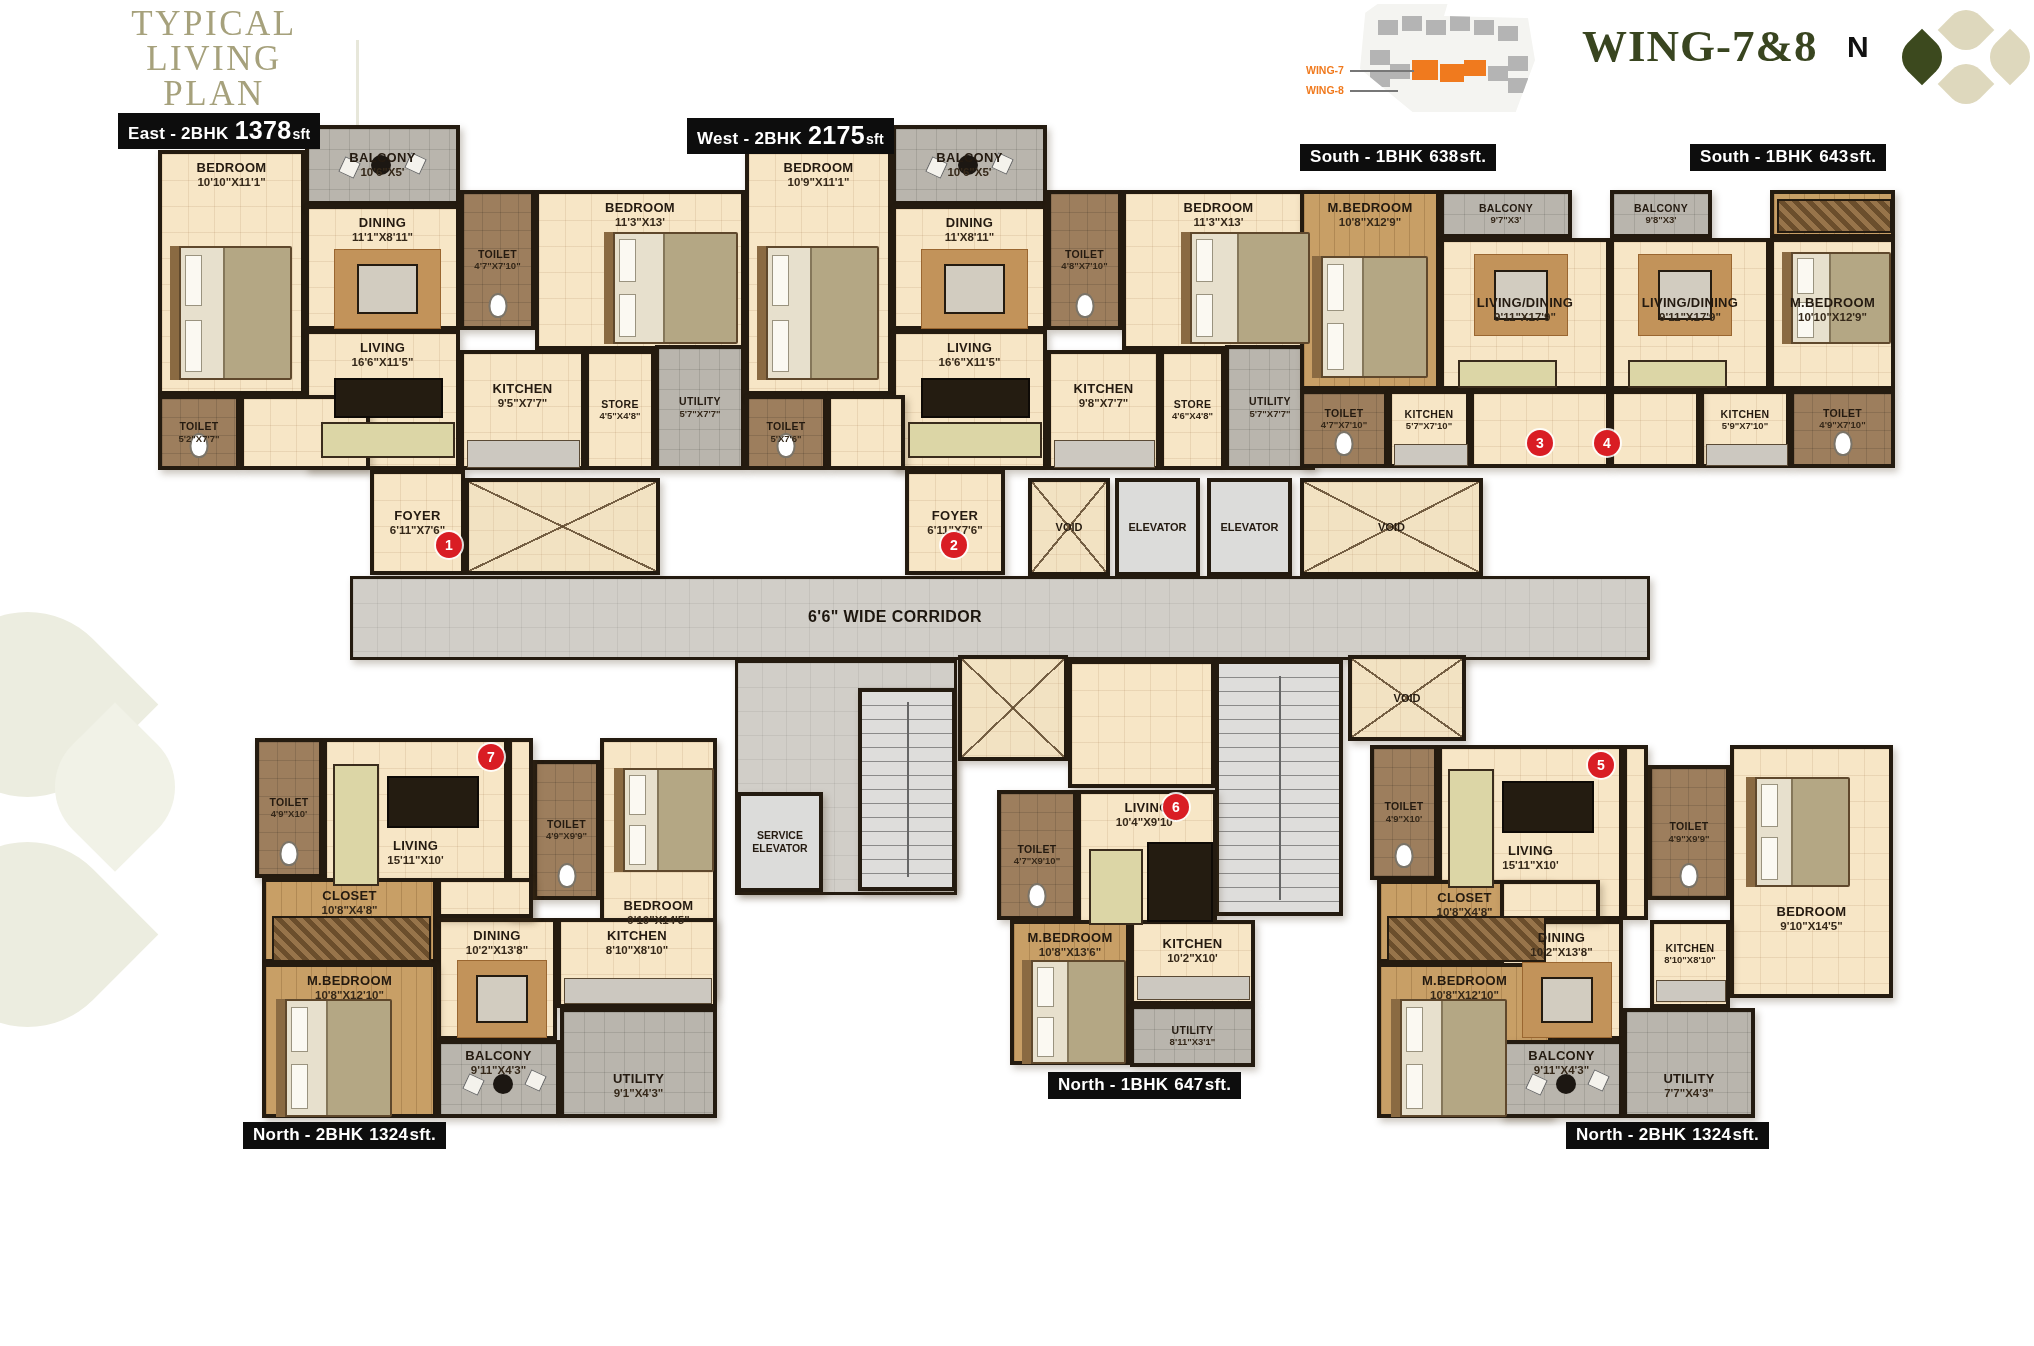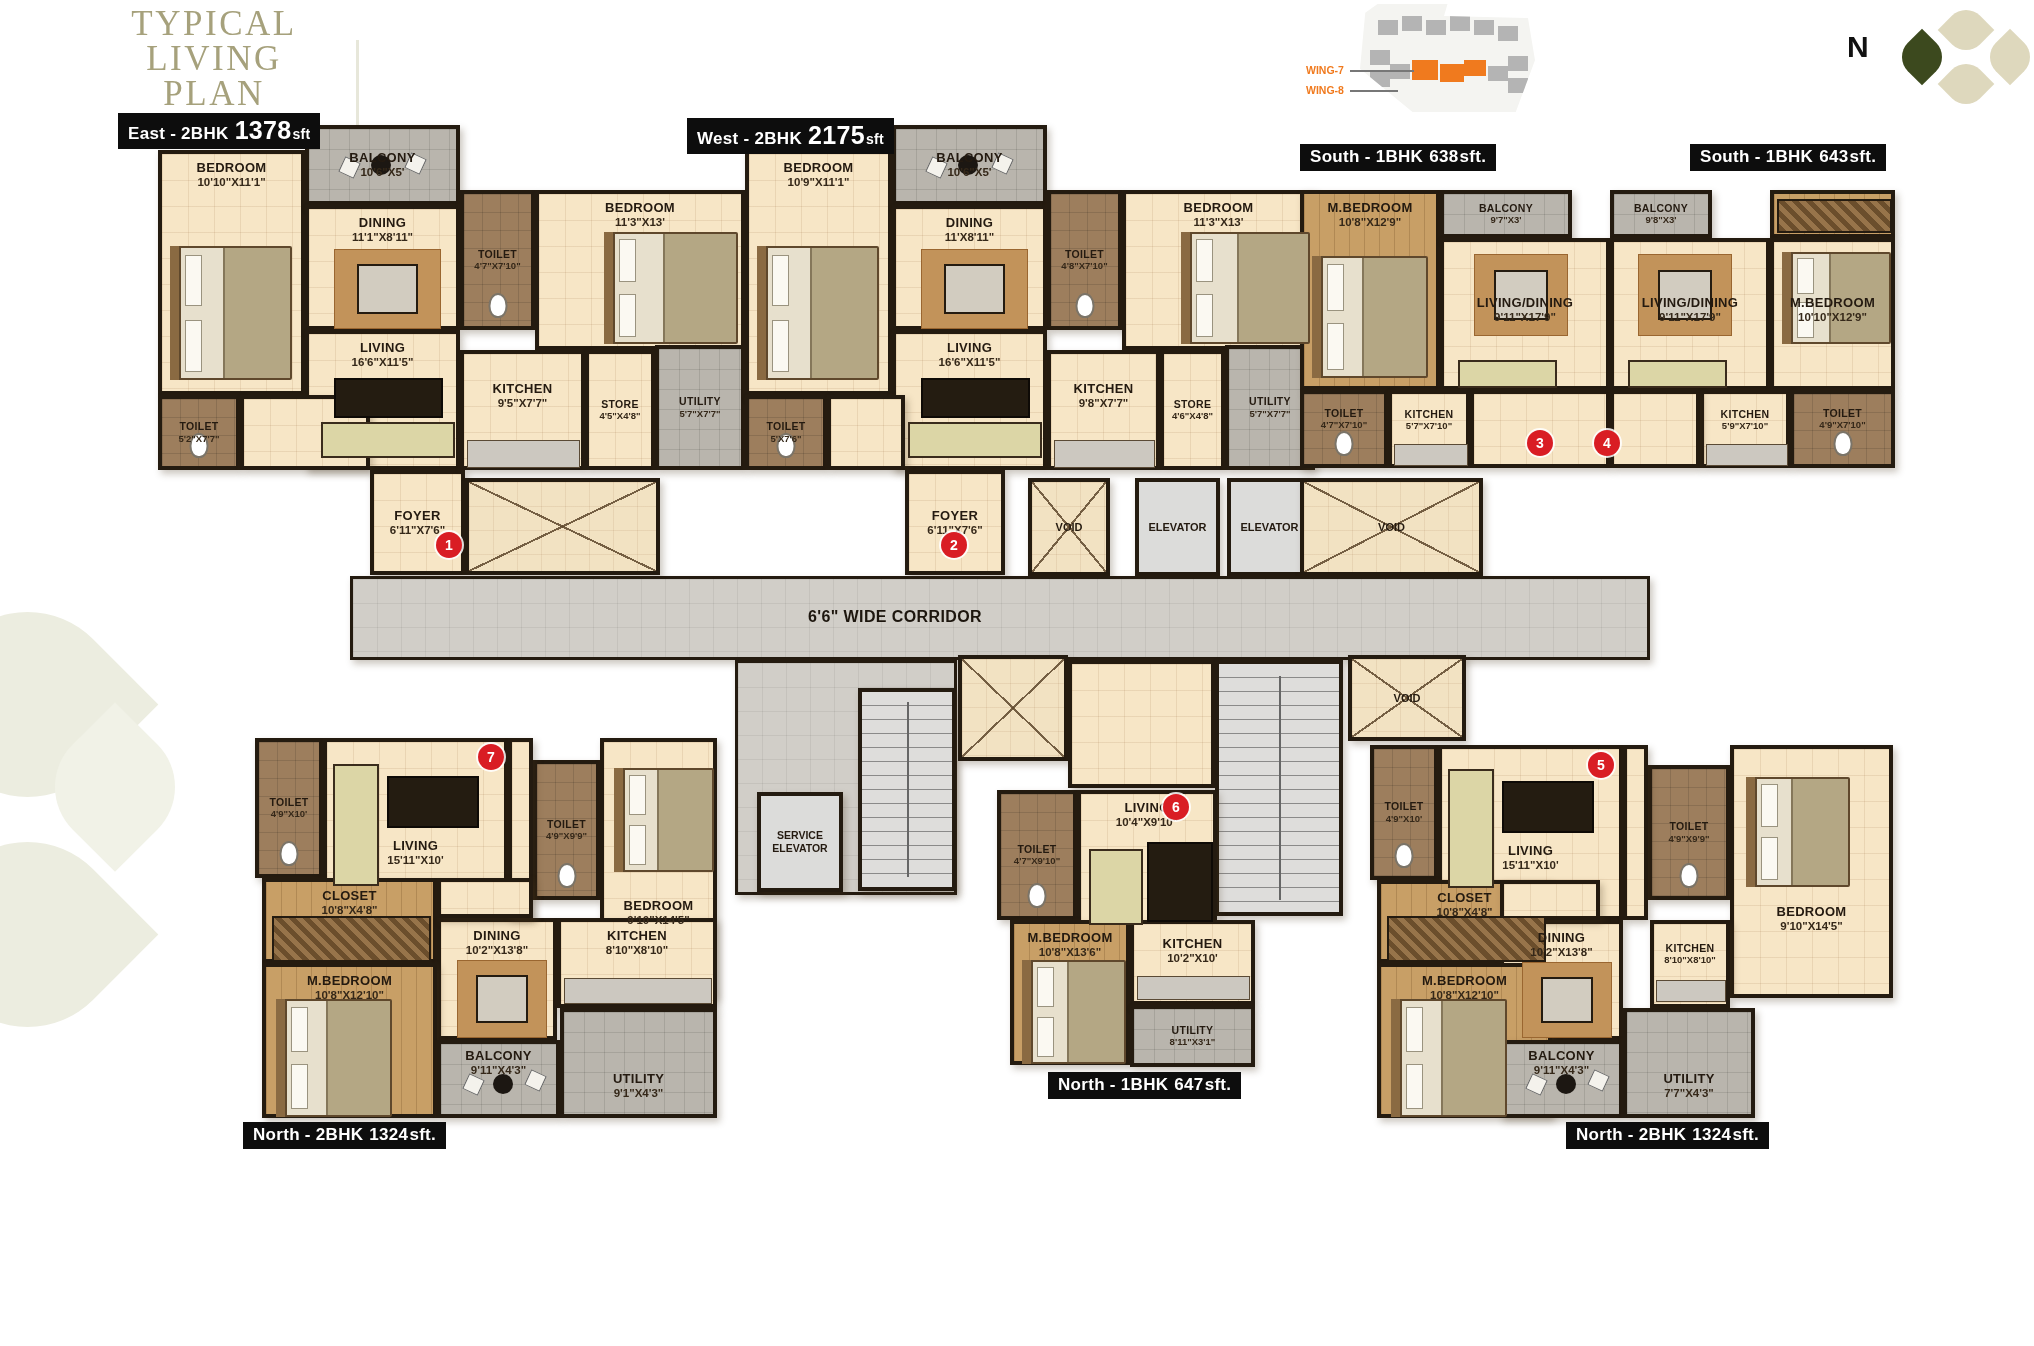--- a/index.html
+++ b/index.html
@@ -21,21 +21,21 @@
      linear-gradient(rgba(0,0,0,.10) 1px,transparent 1px),
      linear-gradient(90deg,rgba(0,0,0,.10) 1px,transparent 1px);background-size:20px 20px;}
   .brown{background-color:#9d7e5d;background-image:
      linear-gradient(rgba(0,0,0,.12) 1px,transparent 1px),
      linear-gradient(90deg,rgba(0,0,0,.12) 1px,transparent 1px);background-size:18px 18px;}
   .wood{background-color:#c89f66;background-image:
      repeating-linear-gradient(90deg,rgba(92,58,20,.22) 0 1px,transparent 1px 15px);}
   .corr{background-color:#d1cec8;background-image:
      linear-gradient(rgba(0,0,0,.06) 1px,transparent 1px),
      linear-gradient(90deg,rgba(0,0,0,.06) 1px,transparent 1px);background-size:24px 24px;border:3px solid #241b10;}
-  .lift{background:#dcdcda;margin-left:20px;}
+  .lift{background:#dcdcda;}
   .stairs{background-color:#dedddb;background-image:
      repeating-linear-gradient(180deg,transparent 0 13px,rgba(70,70,70,.55) 13px 14px);}
   .stairs::after{content:"";position:absolute;left:50%;top:5%;bottom:5%;width:2px;background:#666;}
   .vx{background-color:#f2e2c2;background-image:
      linear-gradient(to top right,transparent calc(50% - 1px),rgba(95,72,45,.85) calc(50% - 1px),rgba(95,72,45,.85) calc(50% + 1px),transparent calc(50% + 1px)),
      linear-gradient(to bottom right,transparent calc(50% - 1px),rgba(95,72,45,.85) calc(50% - 1px),rgba(95,72,45,.85) calc(50% + 1px),transparent calc(50% + 1px)),
      linear-gradient(rgba(166,124,82,.14) 1px,transparent 1px),
      linear-gradient(90deg,rgba(166,124,82,.14) 1px,transparent 1px);
      background-size:100% 100%,100% 100%,24px 24px,24px 24px;}
   .vlbl{font-size:11px;font-weight:bold;color:#241a10;}
@@ -93,20 +93,21 @@
 
   <div class="petal" style="left:-65px;top:612px;width:185px;height:185px;background:#ecede0;border-radius:50% 0;transform:rotate(45deg);"></div>
   <div class="petal" style="left:-65px;top:842px;width:185px;height:185px;background:#ecede0;border-radius:50% 0;transform:rotate(45deg);"></div>
   <div class="petal" style="left:55px;top:727px;width:120px;height:120px;background:#f1f2e7;border-radius:0 50%;transform:rotate(45deg);"></div>
   <div class="vline"></div>
 
   <div class="title">
     <div class="t1">TYPICAL</div>
     <div class="t2">LIVING PLAN</div>
   </div>
+  <div class="wing">WING-7&amp;8</div>
   <div class="nletter">N</div>
 
   <div class="petal" style="left:1946px;top:10px;width:40px;height:40px;background:#ded8bd;border-radius:50% 0;transform:rotate(45deg);"></div>
   <div class="petal" style="left:1990px;top:37px;width:40px;height:40px;background:#ded8bd;border-radius:0 50%;transform:rotate(45deg);"></div>
   <div class="petal" style="left:1946px;top:64px;width:40px;height:40px;background:#ded8bd;border-radius:50% 0;transform:rotate(45deg);"></div>
   <div class="petal" style="left:1902px;top:37px;width:40px;height:40px;background:#3c491e;border-radius:0 50%;transform:rotate(45deg);"></div>
 
   <div class="keyplan">
     <div class="kpb" style="left:18px;top:16px;"></div>
       <div class="kpb" style="left:42px;top:12px;"></div>

